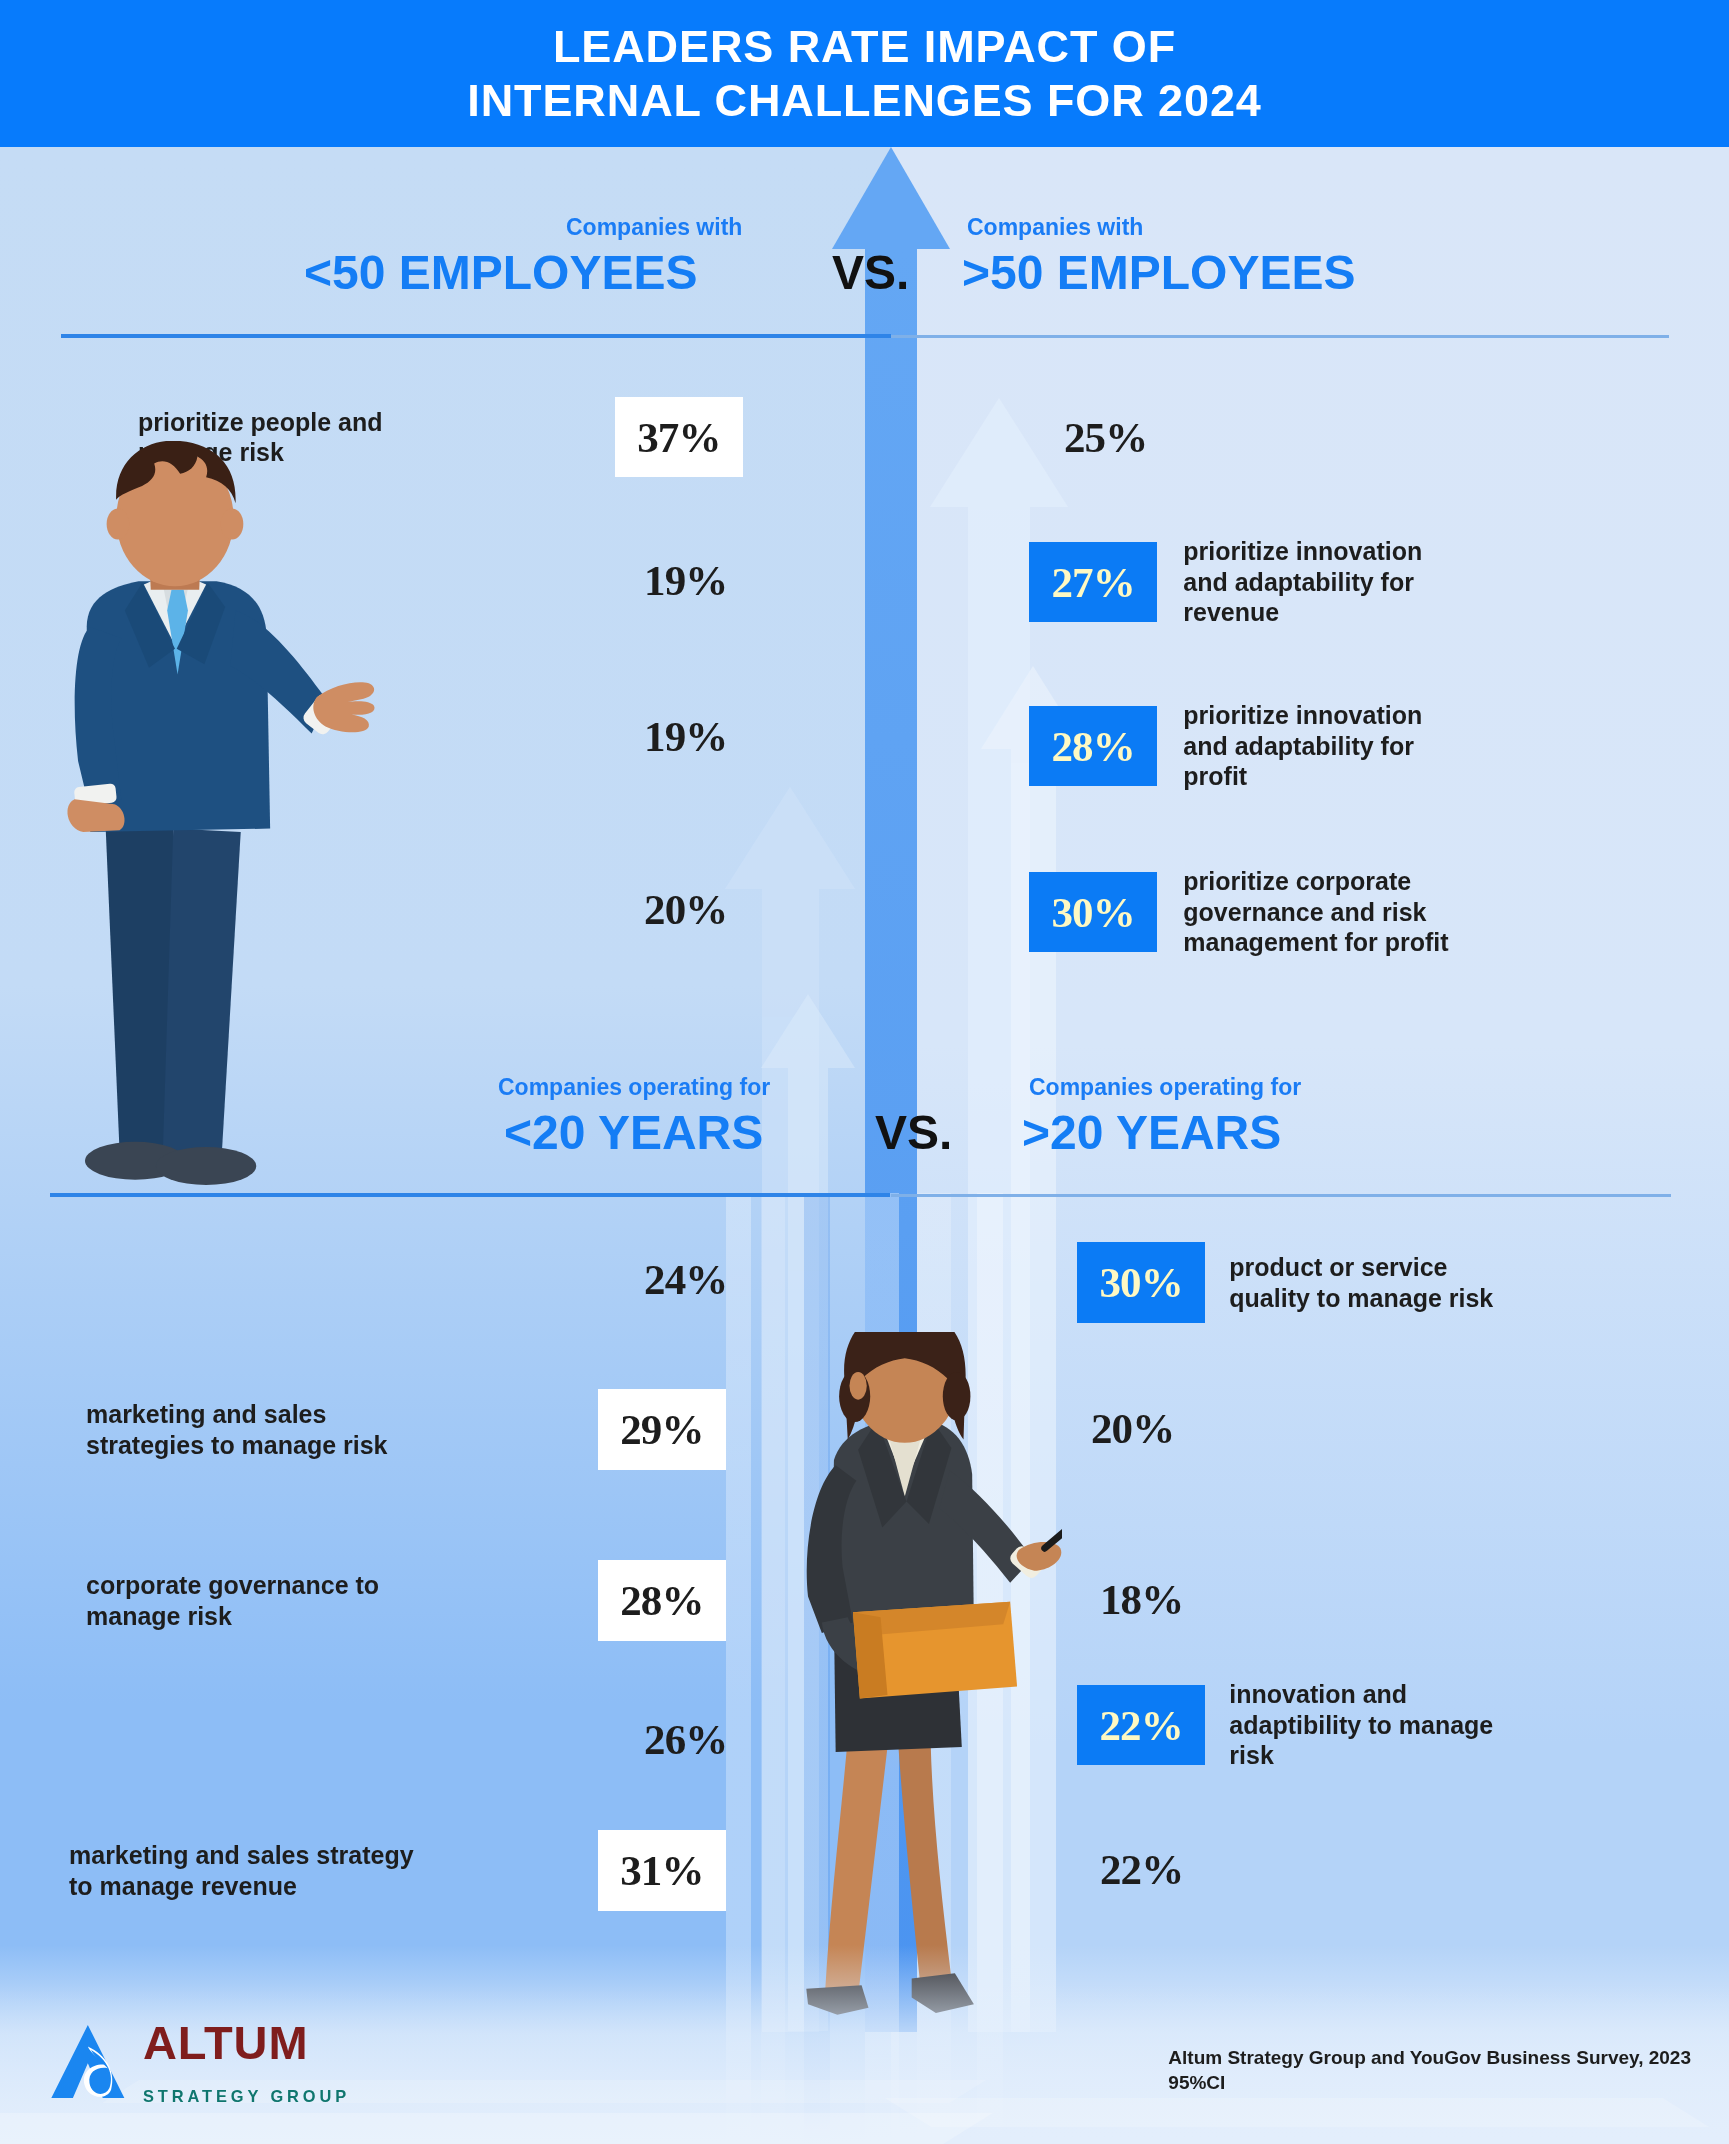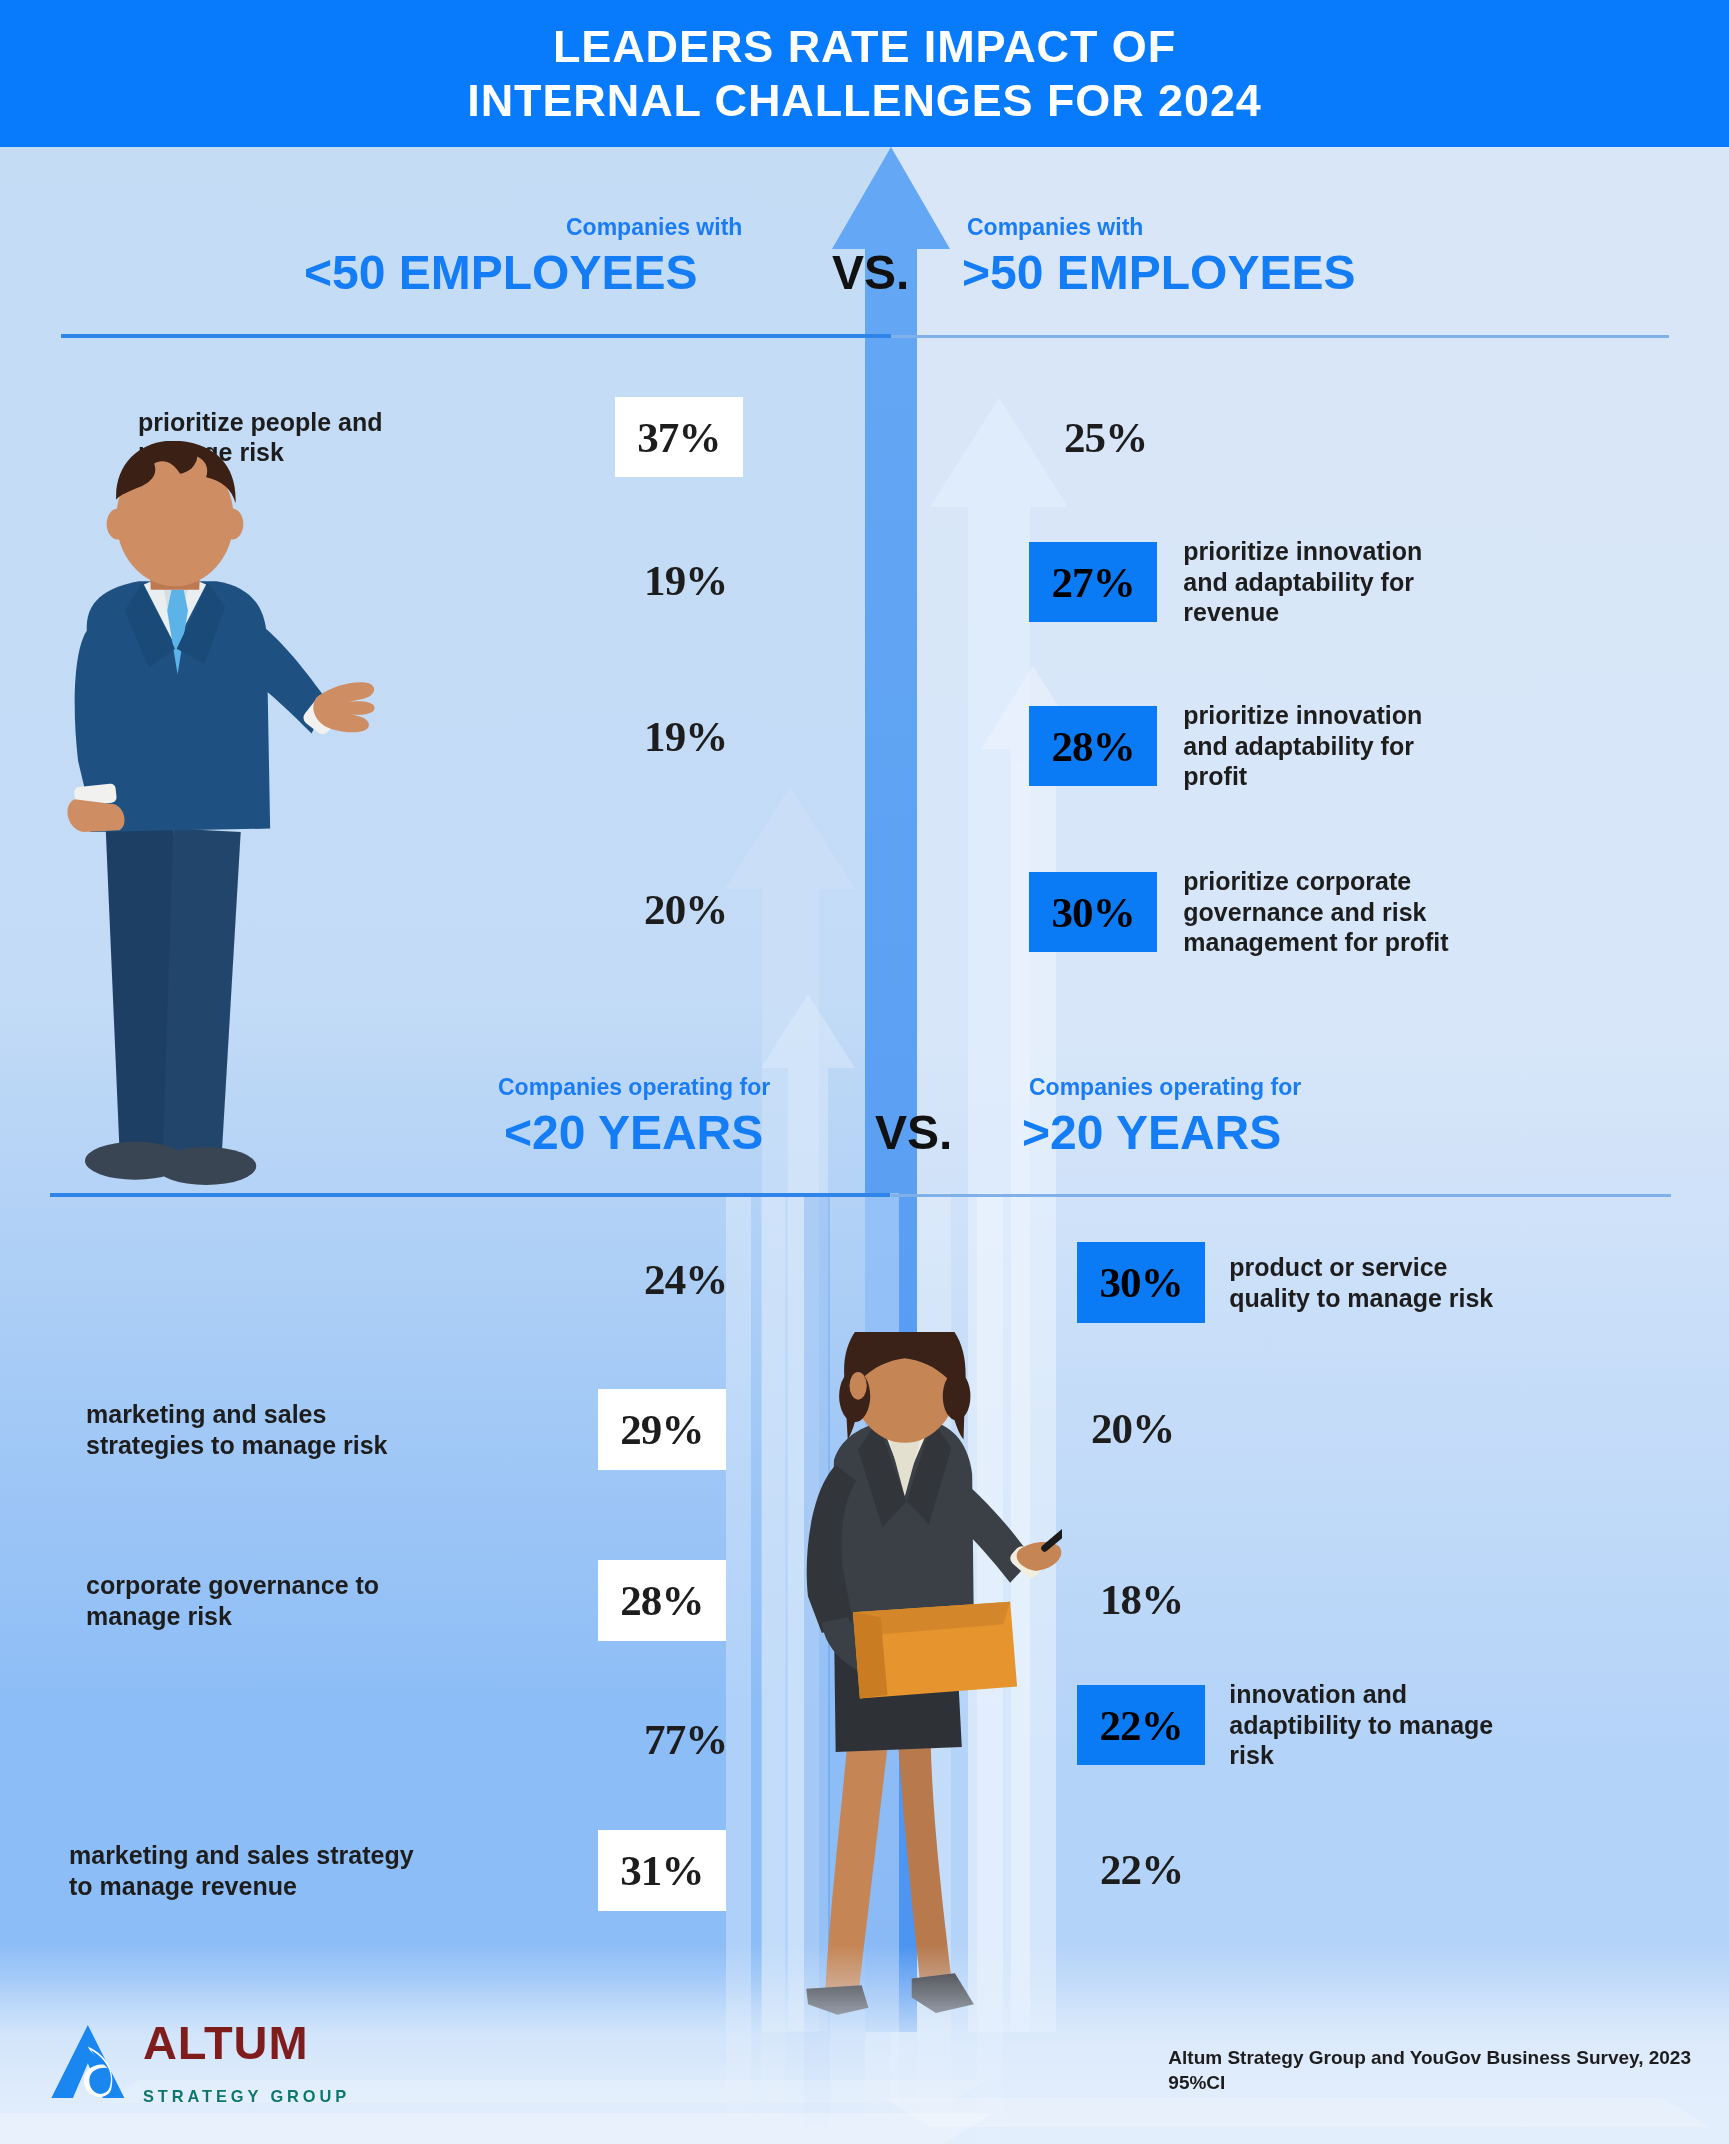--- a/index.html
+++ b/index.html
@@ -58,21 +58,21 @@
   .rule.faint { background:#7fb0e8; height:2.6px; }
 
   
   .row { position:absolute; display:flex; align-items:center; }
   .row.left  { justify-content:flex-end; }
   .row.right { justify-content:flex-start; }
   .lbl { font-size:25px; font-weight:bold; color:#1d1d1d; line-height:1.22; }
   .lbl.l { text-align:left; }
   .pct { font-size:43px; font-weight:bold; color:#1d1d1d; letter-spacing:-0.9px;font-family:Liberation Serif, serif; }
   .pct.boxw { background:#ffffff; color:#1d1d1d; padding:15.6px 22.5px; }
-  .pct.boxb { background:#0b7bf5; color:#000000; padding:15.6px 22.5px;text-align:center; }
+  .pct.boxb { background:#0b7bf5; color:#fef9c3; padding:15.6px 22.5px;text-align:center; }
   .pct.plain { background:transparent; }
 
   
   .logo { position:absolute; left:48px; bottom:40px; display:flex; align-items:center; gap:12px; }
   .logo .mark { width:83px; height:83px; }
   .logo .txt { display:flex; flex-direction:column; line-height:1; }
   .logo .txt .n1 { font-size:47px; font-weight:bold; color:#7f1d1d; letter-spacing:0.9px; }
   .logo .txt .n2 { font-size:16.4px; font-weight:bold; color:#0f766e; letter-spacing:3.9px; margin-top:22px; }
   .source { position:absolute; right:38px; bottom:48px; text-align:left; font-size:19px;
             font-weight:bold; color:#1d1d1d; line-height:1.35; }
@@ -232,21 +232,21 @@
 
   <div class="row left" style="left:86px; top:1553px; width:640px; height:95px; gap:24px;">
     <div class="lbl l" style="flex:1;">corporate governance to<br>manage risk</div>
     <div class="pct boxw">28%</div>
   </div>
   <div class="row right" style="left:1100px; top:1565px; width:519px; height:69px;">
     <div class="pct plain">18%</div>
   </div>
 
   <div class="row left" style="left:138px; top:1705px; width:605px; height:69px;">
-    <div class="pct plain" style="margin-right:15.6px;">77%</div>
+    <div class="pct plain" style="margin-right:15.6px;">26%</div>
   </div>
   <div class="row right" style="left:1077px; top:1669px; width:640px; height:112px; gap:24px;">
     <div class="pct boxb">22%</div>
     <div class="lbl l" style="flex:1;">innovation and<br>adaptibility to manage<br>risk</div>
   </div>
 
   <div class="row left" style="left:69px; top:1823px; width:657px; height:95px; gap:21px;">
     <div class="lbl l" style="flex:1;">marketing and sales strategy<br>to manage revenue</div>
     <div class="pct boxw">31%</div>
   </div>

